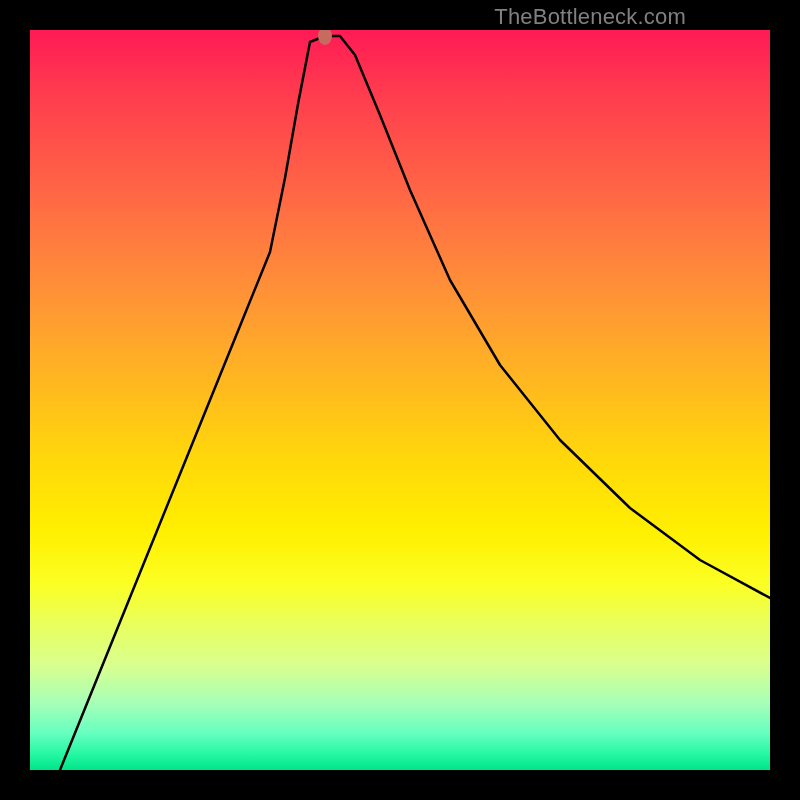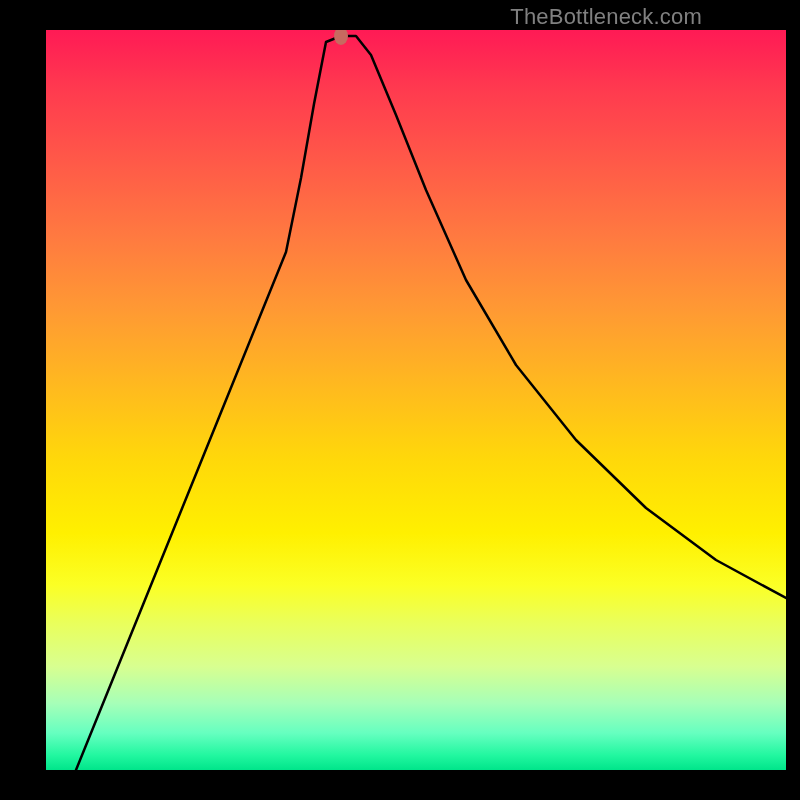--- a/index.html
+++ b/index.html
@@ -9,21 +9,20 @@
     height: 800px;
     overflow: hidden;
     background: #000;
     font-family: Arial, Helvetica, sans-serif;
   }
   .frame {
     position: relative;
     width: 700px;
     height: 800px;
     background: #000;
-    margin-left: 16px;
   }
   .watermark {
     position: absolute;
     top: 4px;
     right: 14px;
     color: #808080;
     font-size: 22px;
     font-weight: 500;
     letter-spacing: 0.2px;
     z-index: 10;

